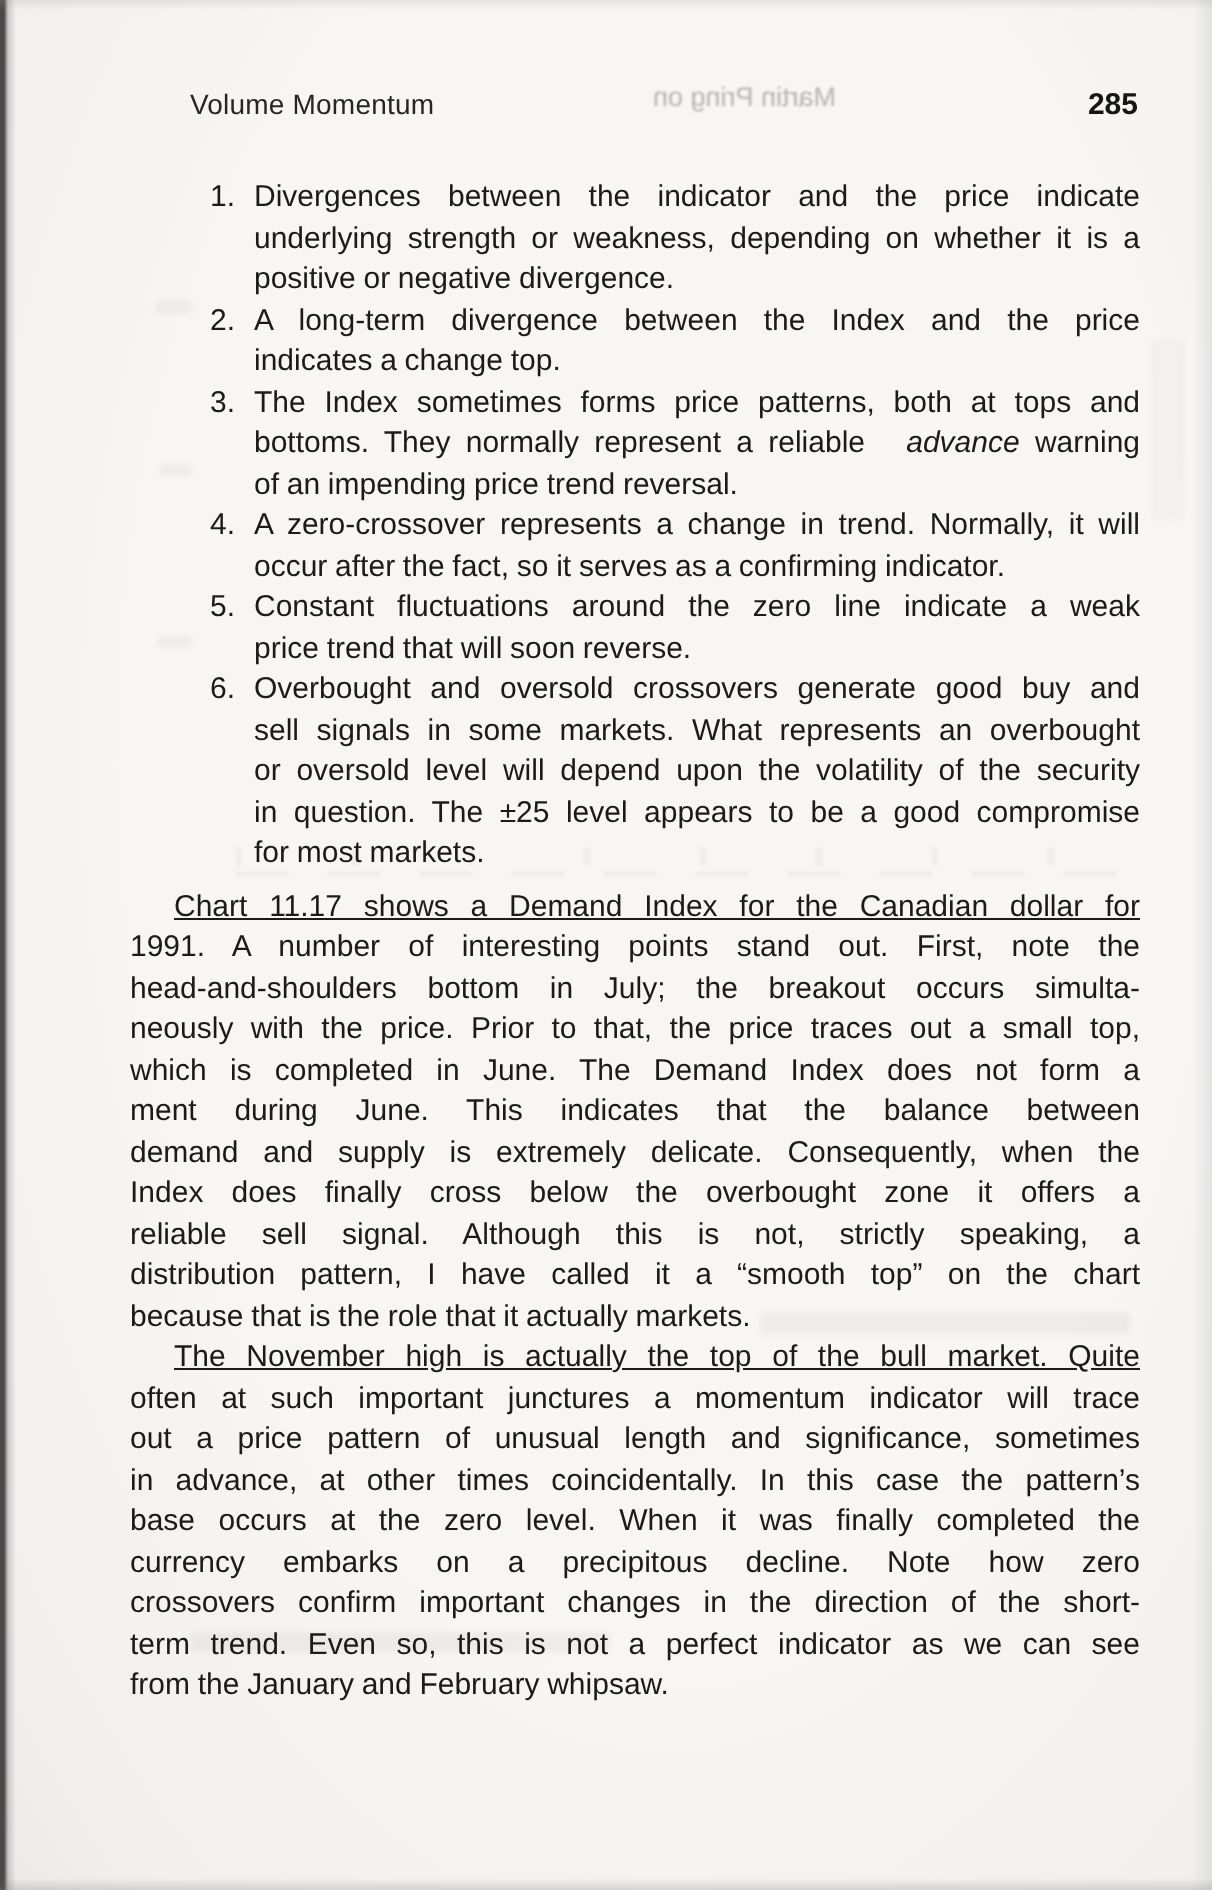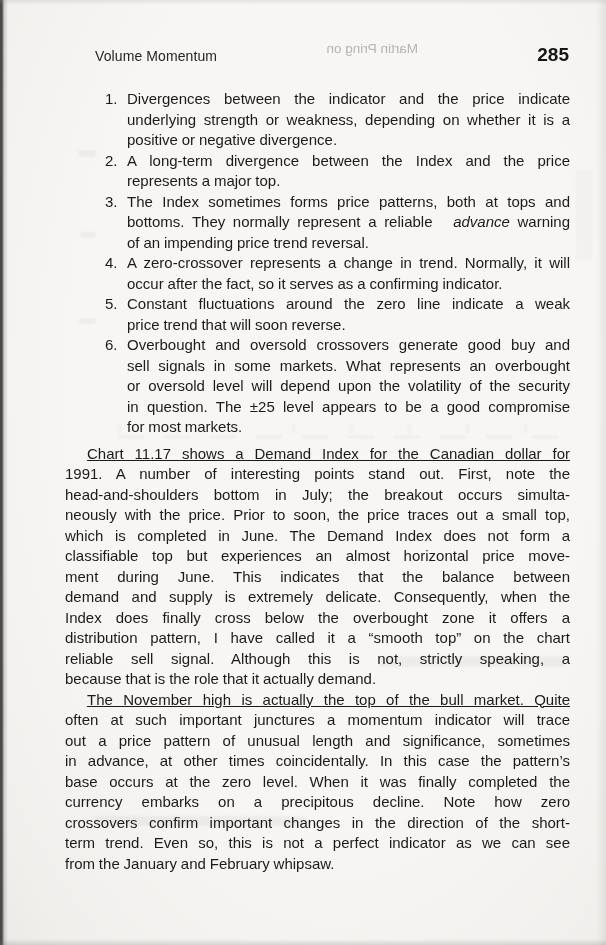--- a/index.html
+++ b/index.html
@@ -31,21 +31,21 @@
   .edge-top {
     position: absolute; left: 0; right: 0; top: 0; height: 5px;
     background: linear-gradient(to bottom, rgba(160,158,154,0.22), rgba(160,158,154,0));
   }
 
   .header {
     position: absolute; top: 44px; left: 95px; right: 37px;
     display: flex; justify-content: space-between; align-items: baseline;
   }
   .running-head { font-size: 14px; color: #262626; letter-spacing: 0.1px; }
-  .page-number { font-size: 19px; font-weight: bold; color: #161616; }
+  .page-number { font-size: 15px; font-weight: bold; color: #161616; }
 
   
   .ghost-header {
     position: absolute; top: 41px; left: 228px; width: 190px;
     font-size: 13.5px; color: rgba(125,125,130,0.55);
     transform: scaleX(-1);
     filter: blur(0.5px);
     white-space: nowrap;
     pointer-events: none;
   }
@@ -108,21 +108,21 @@
           <div class="item-body">
             <div class="line"><span>Divergences between the indicator and the price indicate</span></div>
             <div class="line"><span>underlying strength or weakness, depending on whether it is a</span></div>
             <div class="line last"><span>positive or negative divergence.</span></div>
           </div>
         </div>
         <div class="list-item">
           <span class="item-num">2.</span>
           <div class="item-body">
             <div class="line"><span>A long-term divergence between the Index and the price</span></div>
-            <div class="line last"><span>represents a major top.</span></div>
+            <div class="line last"><span>indicates a change top.</span></div>
           </div>
         </div>
         <div class="list-item">
           <span class="item-num">3.</span>
           <div class="item-body">
             <div class="line"><span>The Index sometimes forms price patterns, both at tops and</span></div>
             <div class="line"><span>bottoms. They normally represent a reliable </span><em>advance</em><span> warning</span></div>
             <div class="line last"><span>of an impending price trend reversal.</span></div>
           </div>
         </div>
@@ -149,29 +149,28 @@
             <div class="line"><span>in question. The ±25 level appears to be a good compromise</span></div>
             <div class="line last"><span>for most markets.</span></div>
           </div>
         </div>
       </div>
     <div id="paras">
         <div class="para">
           <div class="line first"><span>Chart 11.17 shows a Demand Index for the Canadian dollar for</span></div>
           <div class="line"><span>1991. A number of interesting points stand out. First, note the</span></div>
           <div class="line"><span>head-and-shoulders bottom in July; the breakout occurs simulta-</span></div>
-          <div class="line"><span>neously with the price. Prior to soon, the price traces out a small top,</span></div>
+          <div class="line"><span>neously with the price. Prior to that, the price traces out a small top,</span></div>
           <div class="line"><span>which is completed in June. The Demand Index does not form a</span></div>
-          <div class="line"><span>classifiable top but experiences an almost horizontal price move-</span></div>
           <div class="line"><span>ment during June. This indicates that the balance between</span></div>
           <div class="line"><span>demand and supply is extremely delicate. Consequently, when the</span></div>
           <div class="line"><span>Index does finally cross below the overbought zone it offers a</span></div>
+          <div class="line"><span>reliable sell signal. Although this is not, strictly speaking, a</span></div>
           <div class="line"><span>distribution pattern, I have called it a “smooth top” on the chart</span></div>
-          <div class="line"><span>reliable sell signal. Although this is not, strictly speaking, a</span></div>
-          <div class="line last"><span>because that is the role that it actually demand.</span></div>
+          <div class="line last"><span>because that is the role that it actually markets.</span></div>
         </div>
         <div class="para">
           <div class="line first"><span>The November high is actually the top of the bull market. Quite</span></div>
           <div class="line"><span>often at such important junctures a momentum indicator will trace</span></div>
           <div class="line"><span>out a price pattern of unusual length and significance, sometimes</span></div>
           <div class="line"><span>in advance, at other times coincidentally. In this case the pattern’s</span></div>
           <div class="line"><span>base occurs at the zero level. When it was finally completed the</span></div>
           <div class="line"><span>currency embarks on a precipitous decline. Note how zero</span></div>
           <div class="line"><span>crossovers confirm important changes in the direction of the short-</span></div>
           <div class="line"><span>term trend. Even so, this is not a perfect indicator as we can see</span></div>

